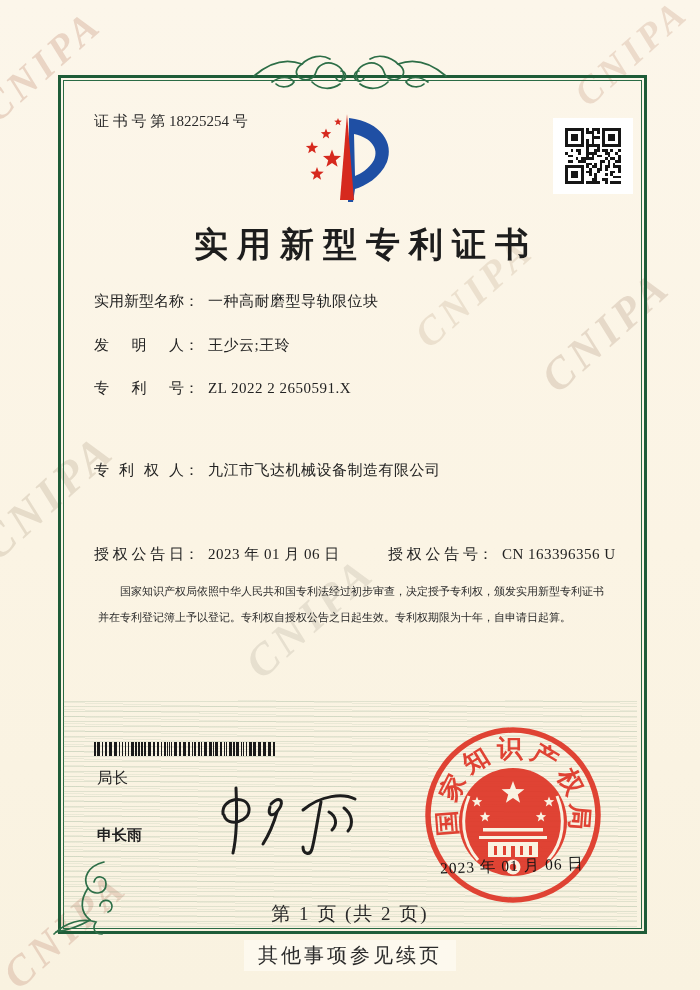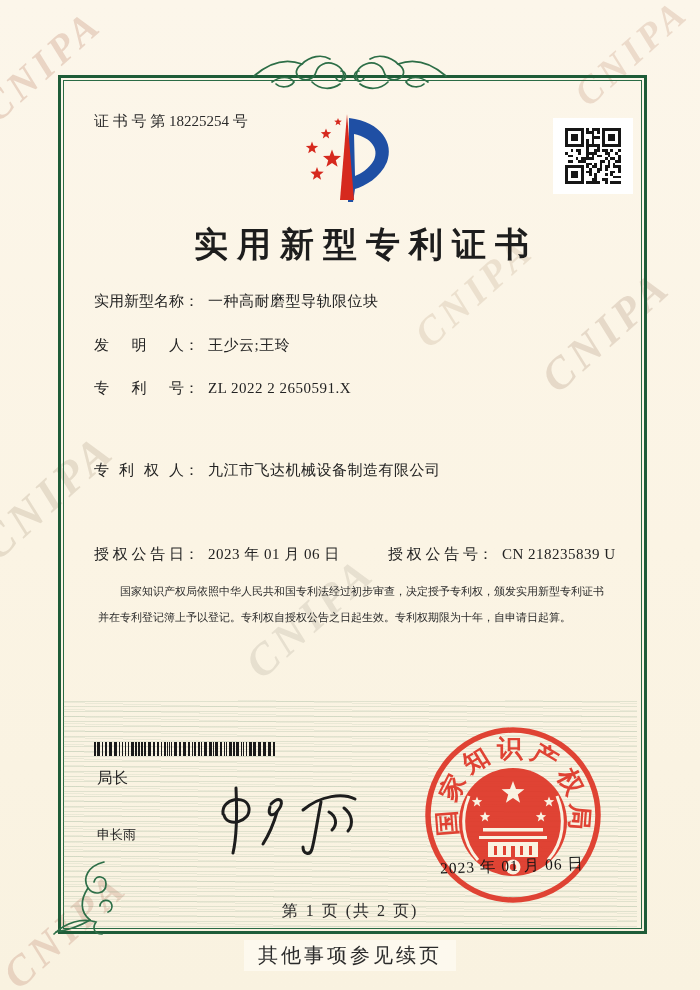--- a/index.html
+++ b/index.html
@@ -36,29 +36,29 @@
   }
   .row{ position:absolute; left:94px; font-size:15px; color:#232323; white-space:nowrap; }
   .lbl{ display:inline-block; width:90px; text-align:justify; text-align-last:justify; }
   .colon{ display:inline-block; }
   .val{ margin-left:9px; letter-spacing:.5px;text-align:center; }
   .grant-right{ position:absolute; left:294px; top:0; }
   .paras{ position:absolute; left:94px; top:574px; width:514px; }
   .paras p{ margin:4px; font-size:11px; line-height:26px; text-indent:2em; text-align:justify; color:#2b2b2b; }
   .barcode{ position:absolute; left:94px; top:742px; }
   .signer-title{ position:absolute; left:97px; top:768px; font-size:15.5px; font-family:"Liberation Sans","DejaVu Sans",sans-serif; }
-  .signer-name{ position:absolute; left:97px; top:826px; font-size:13px; font-family:"Liberation Sans","DejaVu Sans",sans-serif; }
+  .signer-name{ position:absolute; left:97px; top:826px; font-size:15px; font-family:"Liberation Sans","DejaVu Sans",sans-serif;font-weight:bold; }
   .signature{ position:absolute; left:205px; top:782px; }
   .signature path{ fill:none; stroke:#1d1d1d; stroke-width:3; stroke-linecap:round; }
   .seal{ position:absolute; left:420px; top:722px; }
   .seal-date{
     position:absolute; left:428px; top:856px; width:168px; text-align:center;
     font-size:15.5px; color:#151515; letter-spacing:1px; transform:rotate(-2deg);
   }
-  .page-footer{ position:absolute; left:0; top:901px; width:100%; text-align:center; font-size:16px; letter-spacing:2px; color:#2a2a2a; }
+  .page-footer{ position:absolute; left:0; top:901px; width:100%; text-align:center; font-size:19px; letter-spacing:2px; color:#2a2a2a; }
   .note{
     position:absolute; left:50%; top:940px; transform:translateX(-50%);
     font-size:20px; letter-spacing:3px; color:#2a2a2a; background:#fdf9ee; padding:2px 14px;
   }
 </style>
 </head>
 <body>
 
 <div class="page">
 
@@ -260,21 +260,21 @@
   </div>
   <div class="row" style="top:461px">
     <span class="lbl">专利权人</span><span class="colon">：</span><span class="val">九江市飞达机械设备制造有限公司</span>
   </div>
 
   <div class="row" style="top:545px;width:514px">
     <span>
       <span class="lbl">授权公告日</span><span class="colon">：</span><span class="val">2023 年 01 月 06 日</span>
     </span>
     <span class="grant-right">
-      <span class="lbl">授权公告号</span><span class="colon">：</span><span class="val">CN 218235839 U</span>
+      <span class="lbl">授权公告号</span><span class="colon">：</span><span class="val">CN 163396356 U</span>
     </span>
   </div>
 
   <div class="paras">
     <p>国家知识产权局依照中华人民共和国专利法经过初步审查，决定授予专利权，颁发实用新型专利证书并在专利登记簿上予以登记。专利权自授权公告之日起生效。专利权期限为十年，自申请日起算。</p>
   </div>
 
   <svg class="barcode" width="184" height="14" viewBox="0 0 184 14" preserveAspectRatio="none">
     <g id="bc-bars" fill="#1a1a1a">
         <rect x="0" y="0" width="2" height="14"></rect>

